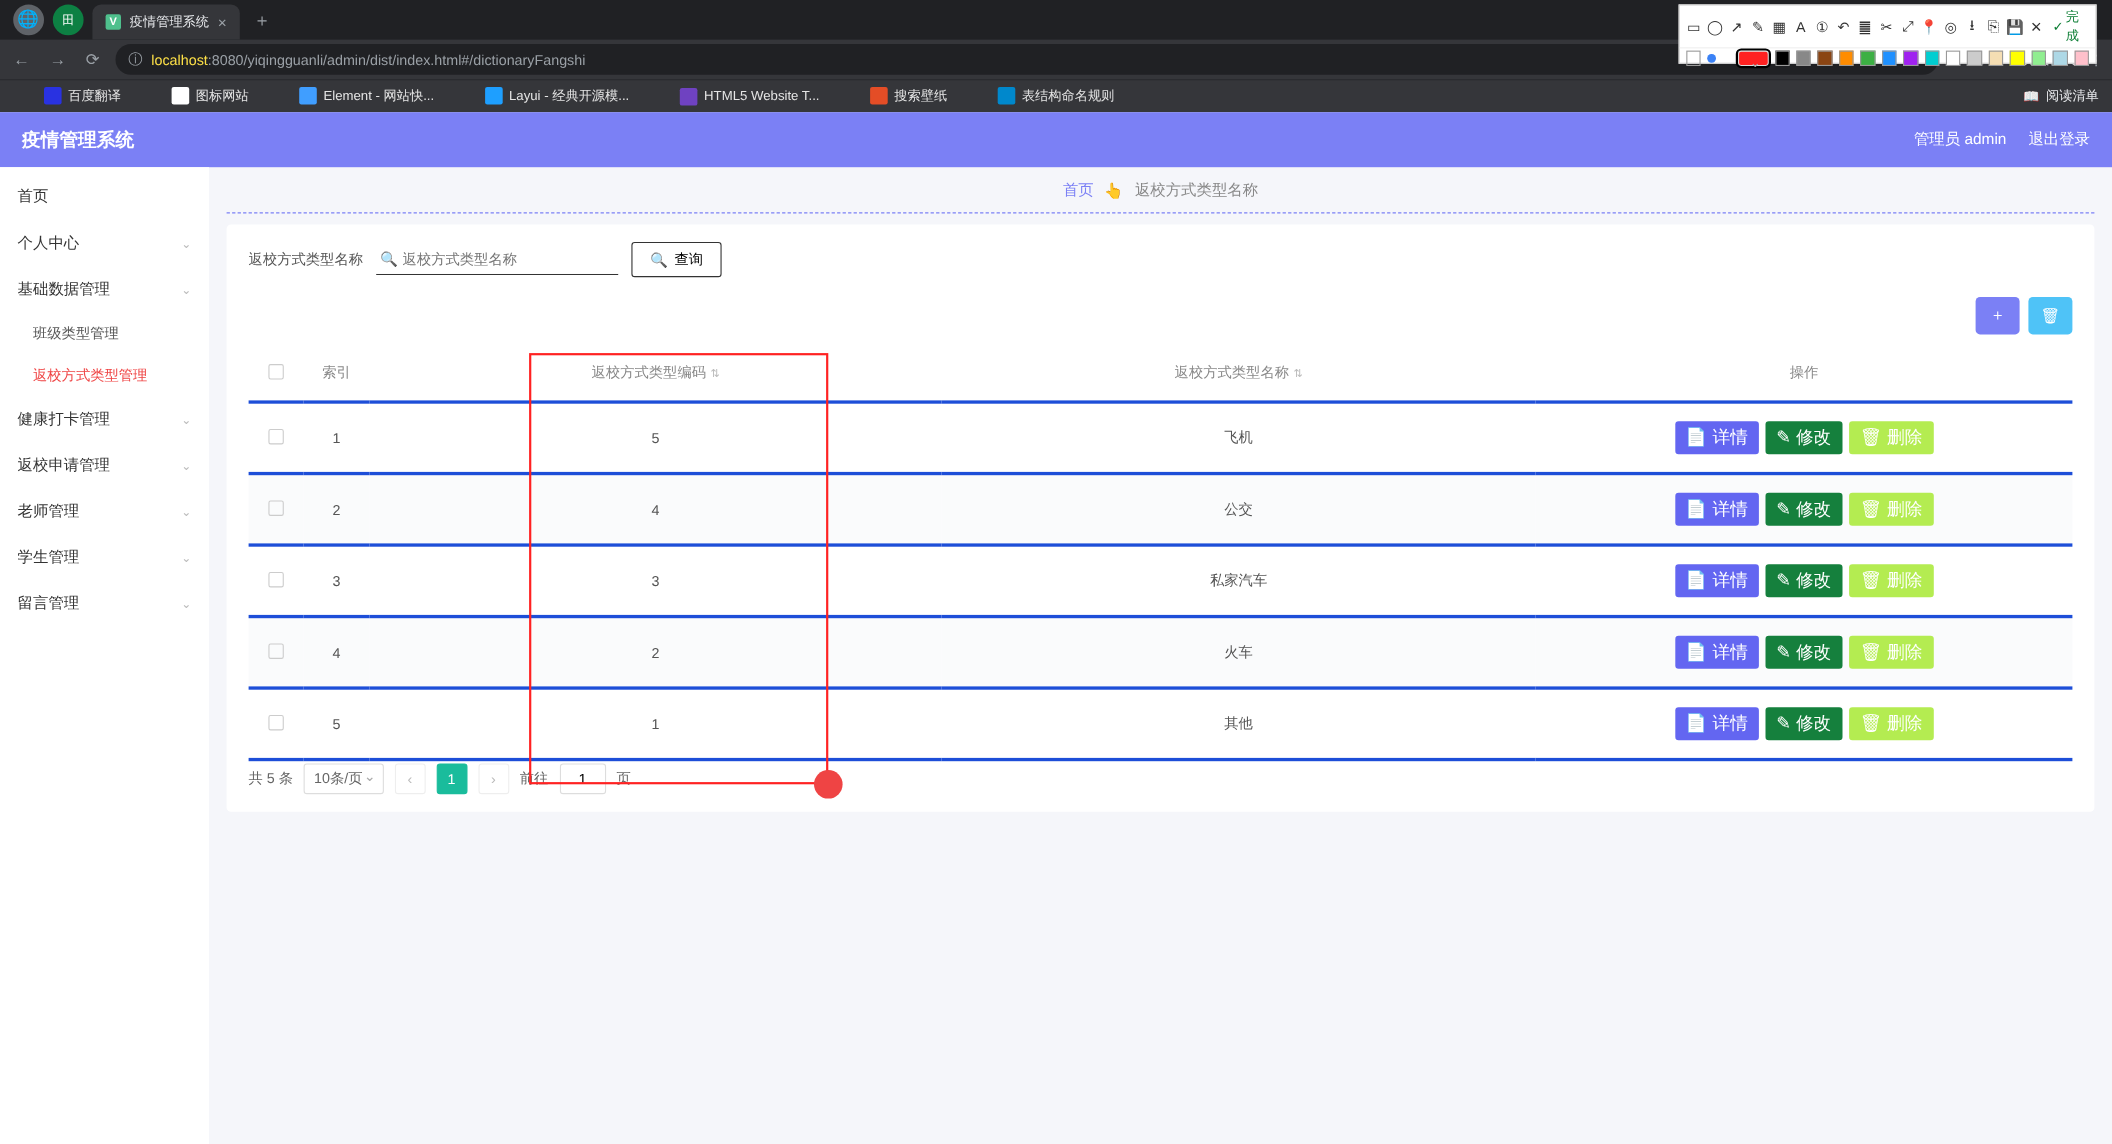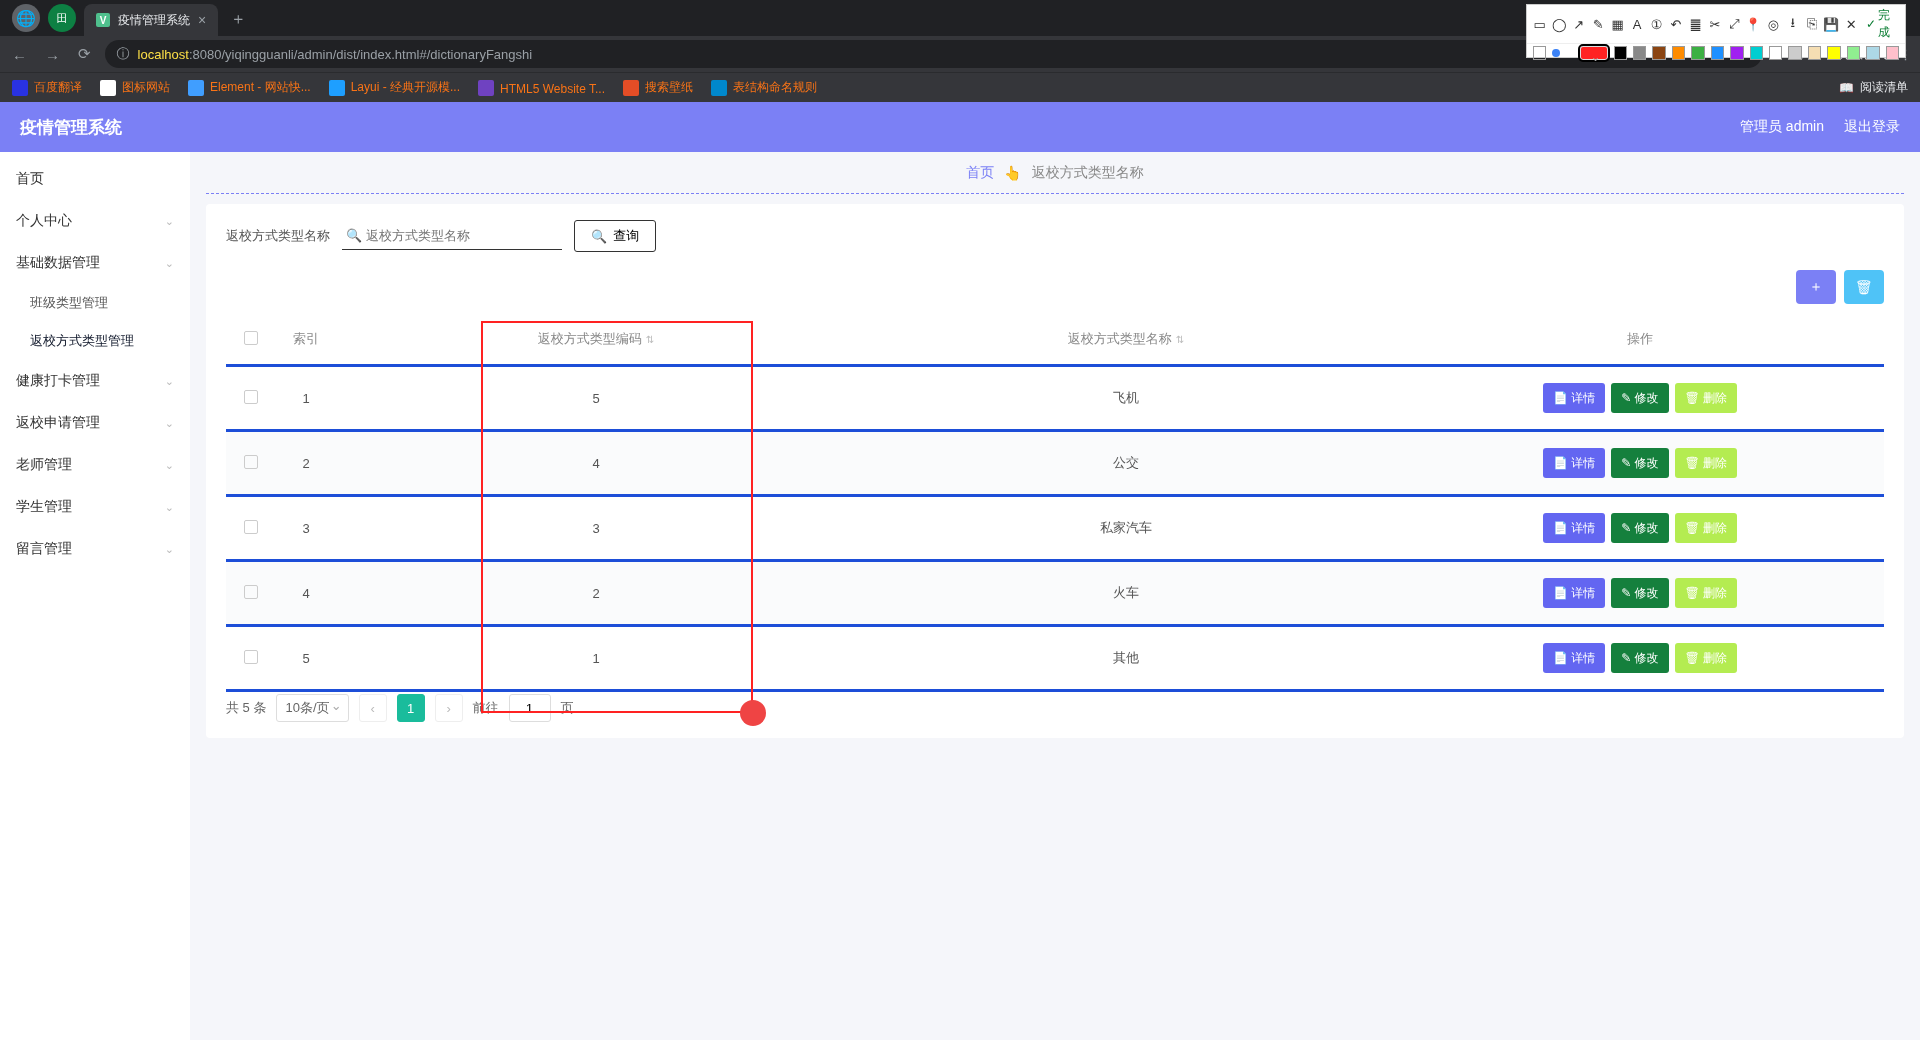--- a/index.html
+++ b/index.html
@@ -17,21 +17,21 @@
 .chrome-addr { height:36px; background:#35363a; display:flex; align-items:center; padding:0 8px; gap:10px; }
 .chrome-addr .nav-ico { color:#9aa0a6; font-size:15px; padding:0 4px; }
 .omnibox { flex:1; height:28px; background:#202124; border-radius:14px; color:#e8eaed; display:flex; align-items:center; padding:0 12px; font-size:13px; }
 .omnibox .info { margin-right:8px; color:#9aa0a6;}
 .omnibox .host { color:#fde047;}
 .omnibox .path { color:#9aa0a6;}
 .chrome-addr .right { display:flex; align-items:center; gap:12px; color:#9aa0a6; font-size:13px;}
 .incog { display:flex; align-items:center; gap:6px; color:#e8eaed; font-size:12px;}
 
 .chrome-bookmarks { height:30px; background:#35363a; border-top:1px solid #2a2b2e; display:flex; align-items:center; padding:0 12px; gap:18px; font-size:12px;}
-.bk { color:#f97316; display:flex; align-items:flex-end; gap:6px;}
+.bk { color:#e5e5e5; display:flex; align-items:flex-start; gap:6px;margin-left:28px;}
 .bk .bico { width:16px; height:16px; border-radius:2px; background:#5f6368; display:inline-block;}
 .bico.baidu{background:#2932e1;} .bico.tb{background:#fff;} .bico.el{background:#409eff;} .bico.ly{background:#1e9fff;} .bico.h5{background:#6f42c1;} .bico.wp{background:#e44d26;} .bico.tn{background:#08c;}
 .chrome-bookmarks .spacer{flex:1;}
 .readlist{color:#e8eaed;font-size:12px;display:flex;align-items:center;gap:6px;}
 
 
 .annot-bar { position:absolute; top:4px; right:14px; width:380px; height:54px; background:#fff; border:1px solid #ccc; display:flex; flex-direction:column; font-size:12px;}
 .annot-row1{display:flex;align-items:center;gap:2px;padding:2px 4px;border-bottom:1px solid #eee;}
 .tool{width:18px;height:18px;display:flex;align-items:center;justify-content:center;color:#333;font-size:13px;cursor:pointer;}
 .annot-bar .done{color:#0a7d33;font-size:12px;margin-left:4px;display:flex;align-items:center;gap:2px;}
@@ -43,21 +43,21 @@
 
 
 .app { position:absolute; top:102px; left:0; width:1920px; height:938px; background:#f5f6fa; }
 .app-header { height:50px; background:#7b80f5; color:#fff; display:flex; align-items:center; padding:0 20px; font-size:17px; font-weight:600; justify-content:space-between;}
 .app-header .right{font-size:14px;font-weight:400;display:flex;gap:20px;}
 
 .layout{display:flex; height:calc(100% - 50px);}
 .sidebar{width:190px;background:#fff;padding-top:6px;font-size:14px;color:#333;}
 .side-item{padding:12px 16px;display:flex;align-items:center;justify-content:space-between;cursor:pointer;}
 .side-sub{padding:10px 16px 10px 30px;font-size:13px;color:#555;cursor:pointer;}
-.side-sub.active{color:#0f172a;}
+.side-sub.active{color:#ef4444;}
 .chev{color:#bbb;font-size:11px;}
 
 .main{flex:1;padding:0 16px 16px 16px;overflow:auto;}
 .breadcrumb{height:42px;display:flex;align-items:center;gap:10px;font-size:14px;border-bottom:1px dashed #7b80f5;margin-bottom:6px;justify-content:center;}
 .breadcrumb .home{color:#7b80f5;}
 .breadcrumb .sep{font-size:14px;}
 .breadcrumb .cur{color:#888;}
 
 .card{background:#fff;border-radius:4px;padding:16px 20px;margin-top:10px;}
 .searchbar{display:flex;align-items:center;gap:12px;}
@@ -73,21 +73,21 @@
 .btn-del{background:#4fc3f7;}
 
 table{width:100%;border-collapse:collapse;font-size:13px;color:#555;}
 th,td{padding:16px 10px;text-align:center;border-bottom:3px solid #1d4ed8;}
 th{color:#888;font-weight:500;background:#fff;}
 tbody tr:nth-child(even){background:#fafbfc;}
 .cb{width:14px;height:14px;border:1px solid #ccc;display:inline-block;border-radius:2px;}
 .sort{color:#bbb;font-size:10px;margin-left:4px;}
 .col-check{width:50px;} .col-idx{width:60px;} .col-code{width:520px;} .col-name{width:540px;}
 
-.btn-sm{height:30px;padding:0 10px;border:none;border-radius:3px;font-size:12px;color:#fff;display:inline-flex;align-items:center;gap:4px;cursor:pointer;margin:0 3px;}
+.btn-sm{height:30px;padding:0 10px;border:none;border-radius:3px;font-size:16px;color:#fff;display:inline-flex;align-items:center;gap:4px;cursor:pointer;margin:0 3px;}
 .b-detail{background:#6366f1;} .b-edit{background:#15803d;} .b-delete{background:#b4ec51;}
 
 .pager{display:flex;align-items:center;gap:10px;margin-top:2px;font-size:13px;color:#666;}
 .sel{border:1px solid #ddd;border-radius:3px;padding:4px 18px 4px 8px;background:#fff;position:relative;}
 .sel::after{content:"⌄";position:absolute;right:6px;top:3px;color:#aaa;}
 .pgbtn{width:28px;height:28px;border:1px solid #eee;border-radius:3px;display:flex;align-items:center;justify-content:center;color:#bbb;cursor:pointer;background:#fff;}
 .pgbtn.active{background:#1abc9c;color:#fff;border-color:#1abc9c;}
 .pginp{width:42px;height:28px;border:1px solid #ddd;border-radius:3px;text-align:center;}
 
 .annot-rect{position:absolute;border:2px solid #f22;background:transparent;pointer-events:none;}

